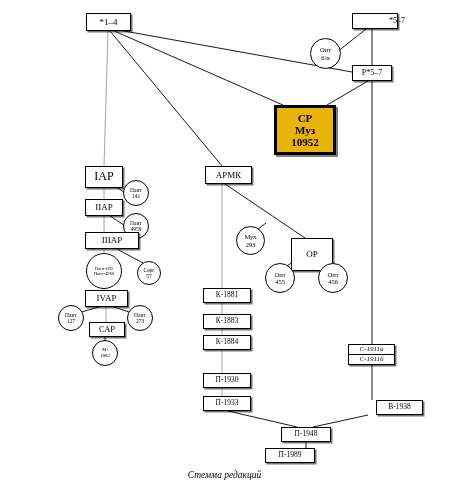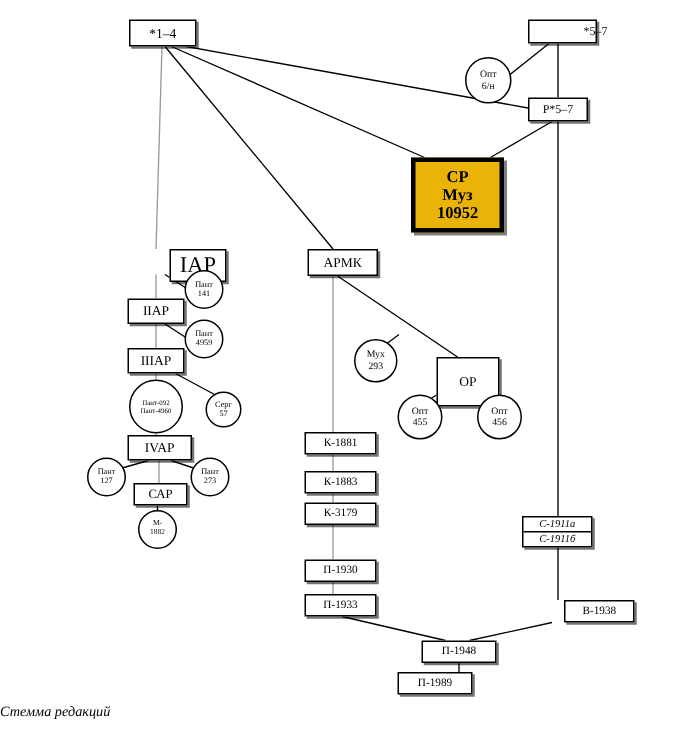--- a/index.html
+++ b/index.html
@@ -60,20 +60,21 @@
     justify-content: center;
     font-style: italic;
   }
   .stack-row + .stack-row {
     border-top: 1px solid #000000;
   }
   .caption {
     position: absolute;
     left: 0;
     width: 449px;
+    text-align: center;
     font-style: italic;
     color: #000000;
   }
 </style>
 </head>
 <body>
 
 <div id="stemma-page">
 
   <svg id="edge-layer" viewBox="0 0 459 498" xmlns="http://www.w3.org/2000/svg">
@@ -123,35 +124,35 @@
         <div>6/н</div>
       </div>
       <div class="node node-box" style="left: 352px; top: 65px; width: 40px; height: 16px; font-size: 8px;">
         <div>Р*5–7</div>
       </div>
       <div class="node node-highlight" style="left: 274px; top: 105px; width: 62px; height: 50px; font-size: 11px;">
         <div>СР</div>
         <div>Муз</div>
         <div>10952</div>
       </div>
-      <div class="node node-box" style="left: 85px; top: 166px; width: 38px; height: 22px; font-size: 15px; margin-left: 28px;">
+      <div class="node node-box" style="left: 85px; top: 166px; width: 38px; height: 22px; font-size: 12px;">
         <div>IАР</div>
       </div>
       <div class="node node-circle" style="left: 123px; top: 180px; width: 26px; height: 26px; font-size: 5.5px;">
         <div>Пант</div>
         <div>141</div>
       </div>
       <div class="node node-box" style="left: 85px; top: 199px; width: 38px; height: 17px; font-size: 9px;">
         <div>IIАР</div>
       </div>
       <div class="node node-circle" style="left: 123px; top: 213px; width: 26px; height: 26px; font-size: 5.5px;">
         <div>Пант</div>
         <div>4959</div>
       </div>
-      <div class="node node-box" style="left: 85px; top: 232px; width: 38px; height: 17px; font-size: 9px;">
+      <div class="node node-box" style="left: 85px; top: 232px; width: 54px; height: 17px; font-size: 9px;">
         <div>IIIАР</div>
       </div>
       <div class="node node-circle" style="left: 86px; top: 253px; width: 36px; height: 36px; font-size: 4.6px;">
         <div>Пант-092</div>
         <div>Пант-4960</div>
       </div>
       <div class="node node-circle" style="left: 137px; top: 261px; width: 24px; height: 24px; font-size: 5.5px;">
         <div>Серг</div>
         <div>57</div>
       </div>
@@ -191,21 +192,21 @@
         <div>Опт</div>
         <div>456</div>
       </div>
       <div class="node node-box" style="left: 203px; top: 288px; width: 48px; height: 15px; font-size: 7.5px;">
         <div>К-1881</div>
       </div>
       <div class="node node-box" style="left: 203px; top: 314px; width: 48px; height: 15px; font-size: 7.5px;">
         <div>К-1883</div>
       </div>
       <div class="node node-box" style="left: 203px; top: 335px; width: 48px; height: 15px; font-size: 7.5px;">
-        <div>К-3179</div>
+        <div>К-1884</div>
       </div>
       <div class="node node-box" style="left: 203px; top: 373px; width: 48px; height: 15px; font-size: 7.5px;">
         <div>П-1930</div>
       </div>
       <div class="node node-box" style="left: 203px; top: 396px; width: 48px; height: 15px; font-size: 7.5px;">
         <div>П-1933</div>
       </div>
       <div class="node node-box stack-box" style="left: 348px; top: 344px; width: 47px; height: 21px; font-size: 7px;">
         <div class="stack-row" style="height: 10.5px;">С-1911а</div>
         <div class="stack-row" style="height: 10.5px;">С-1911б</div>

